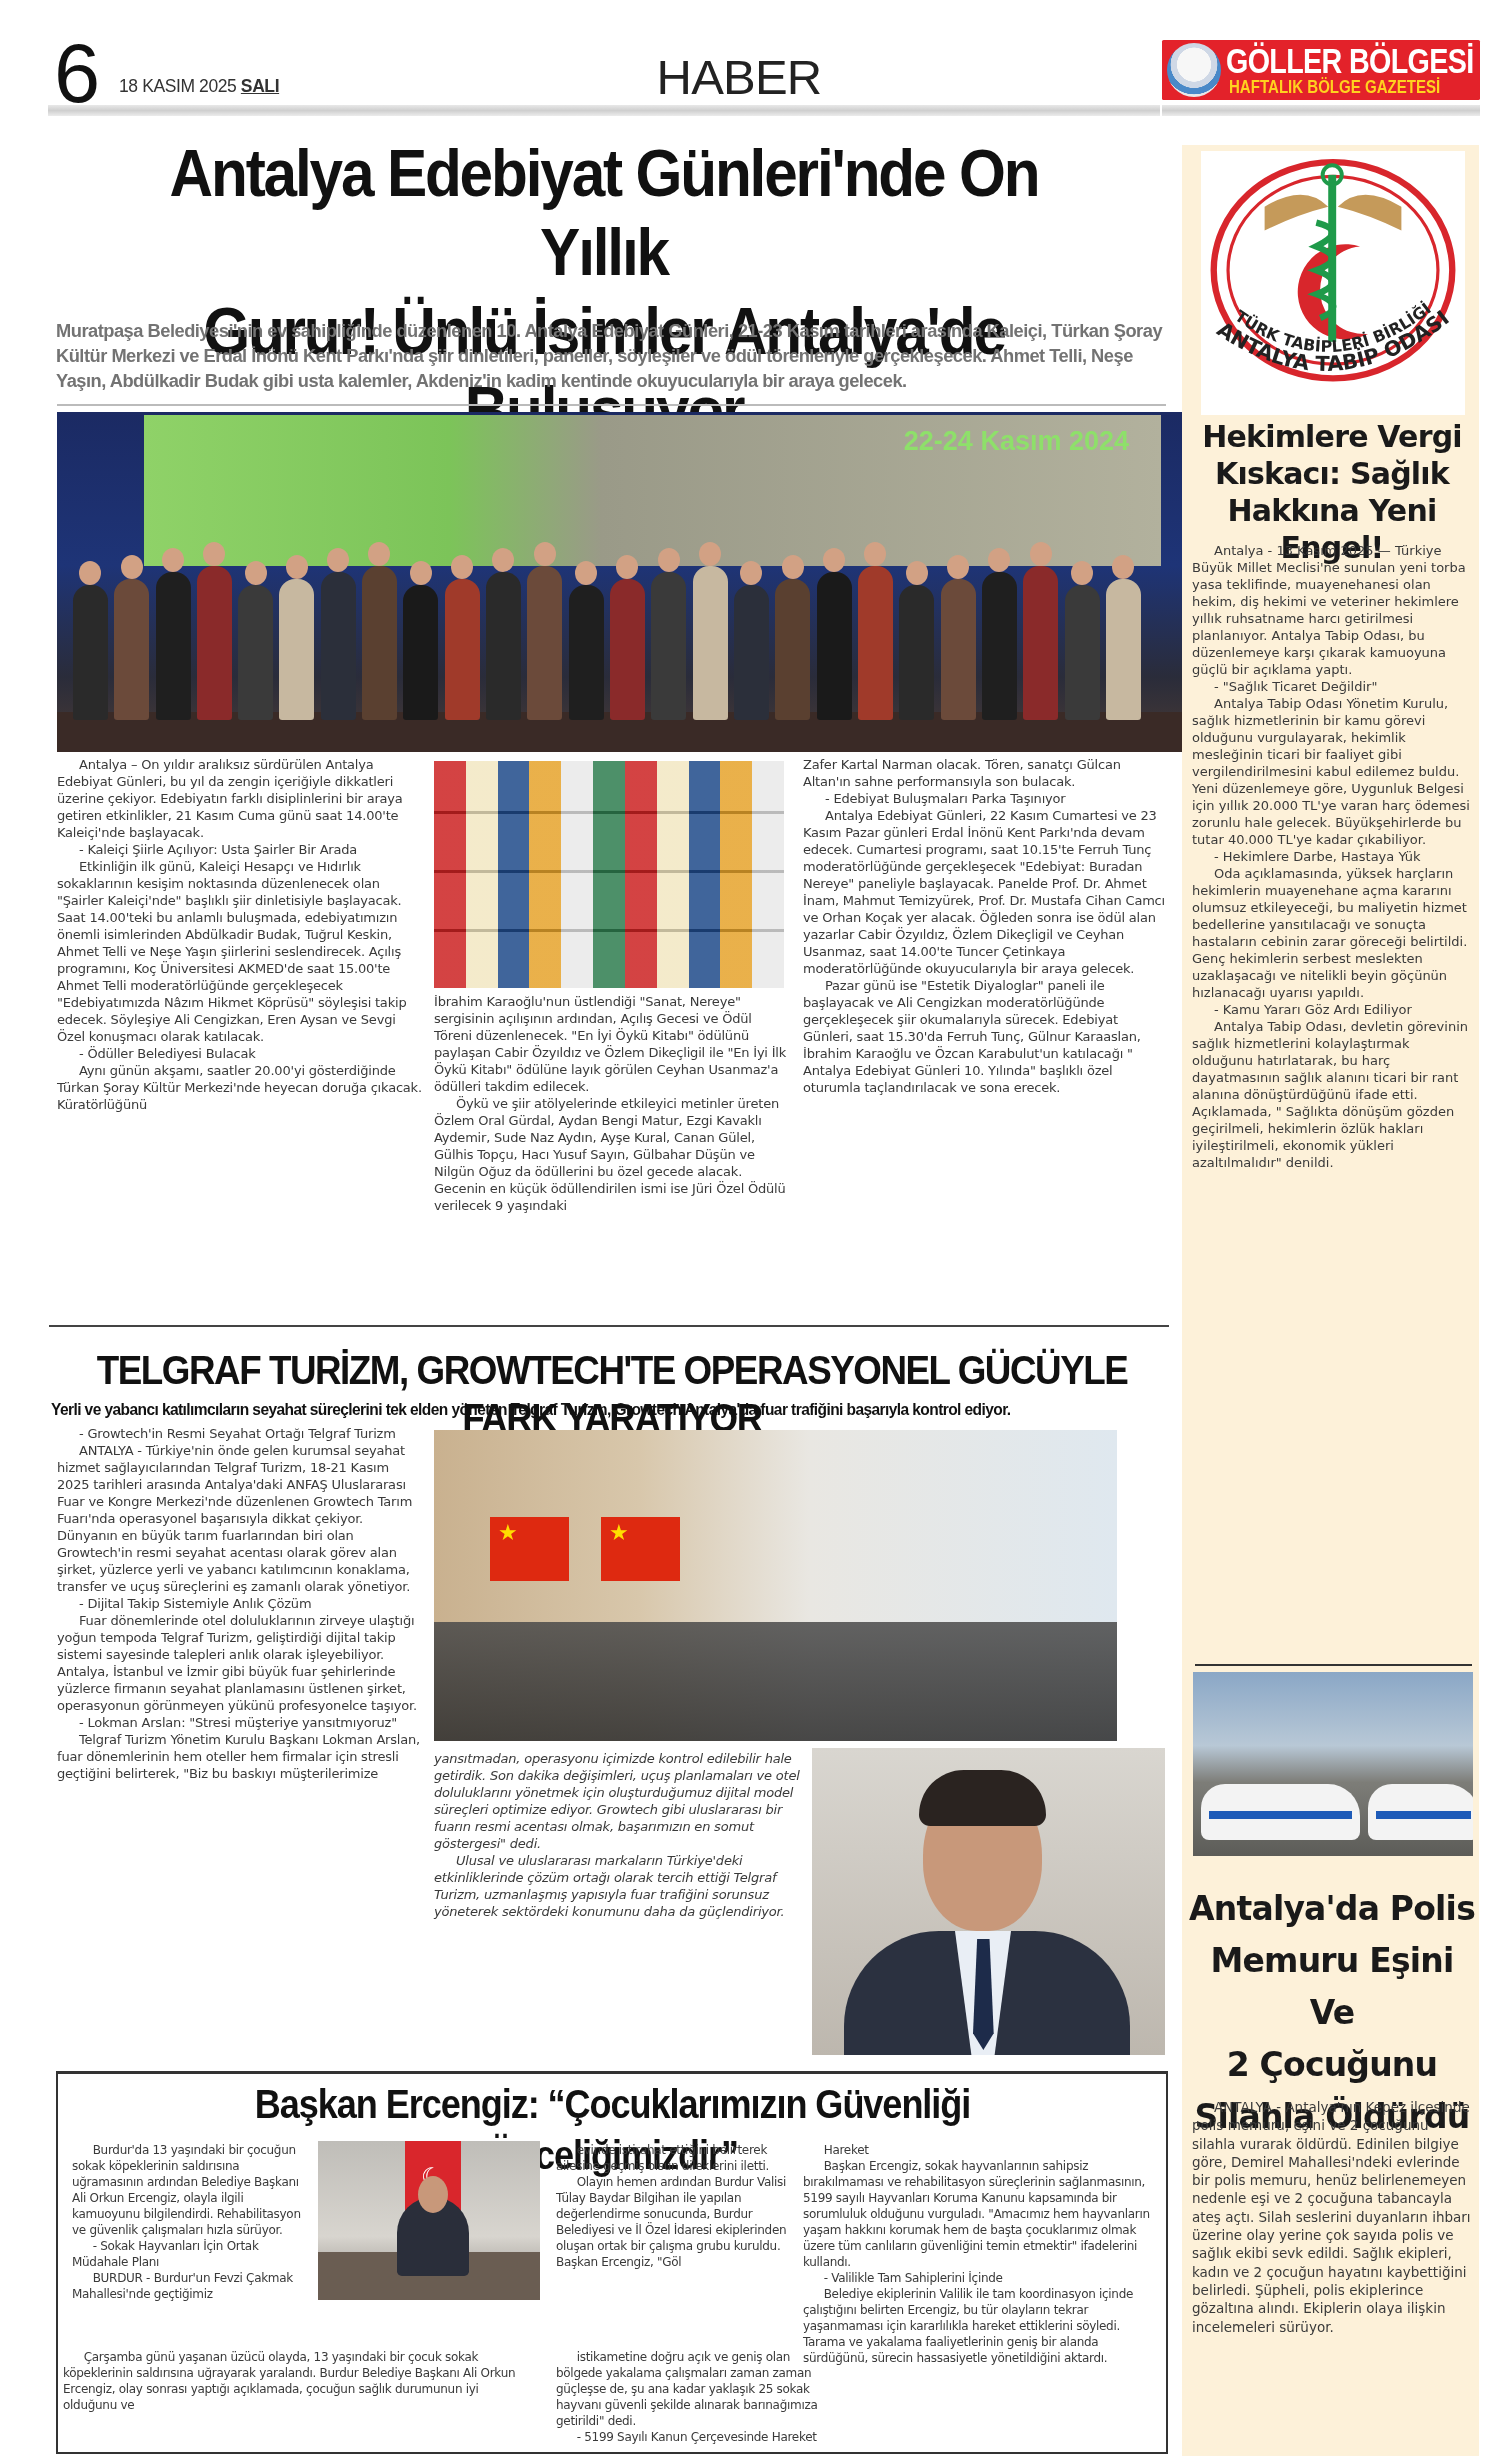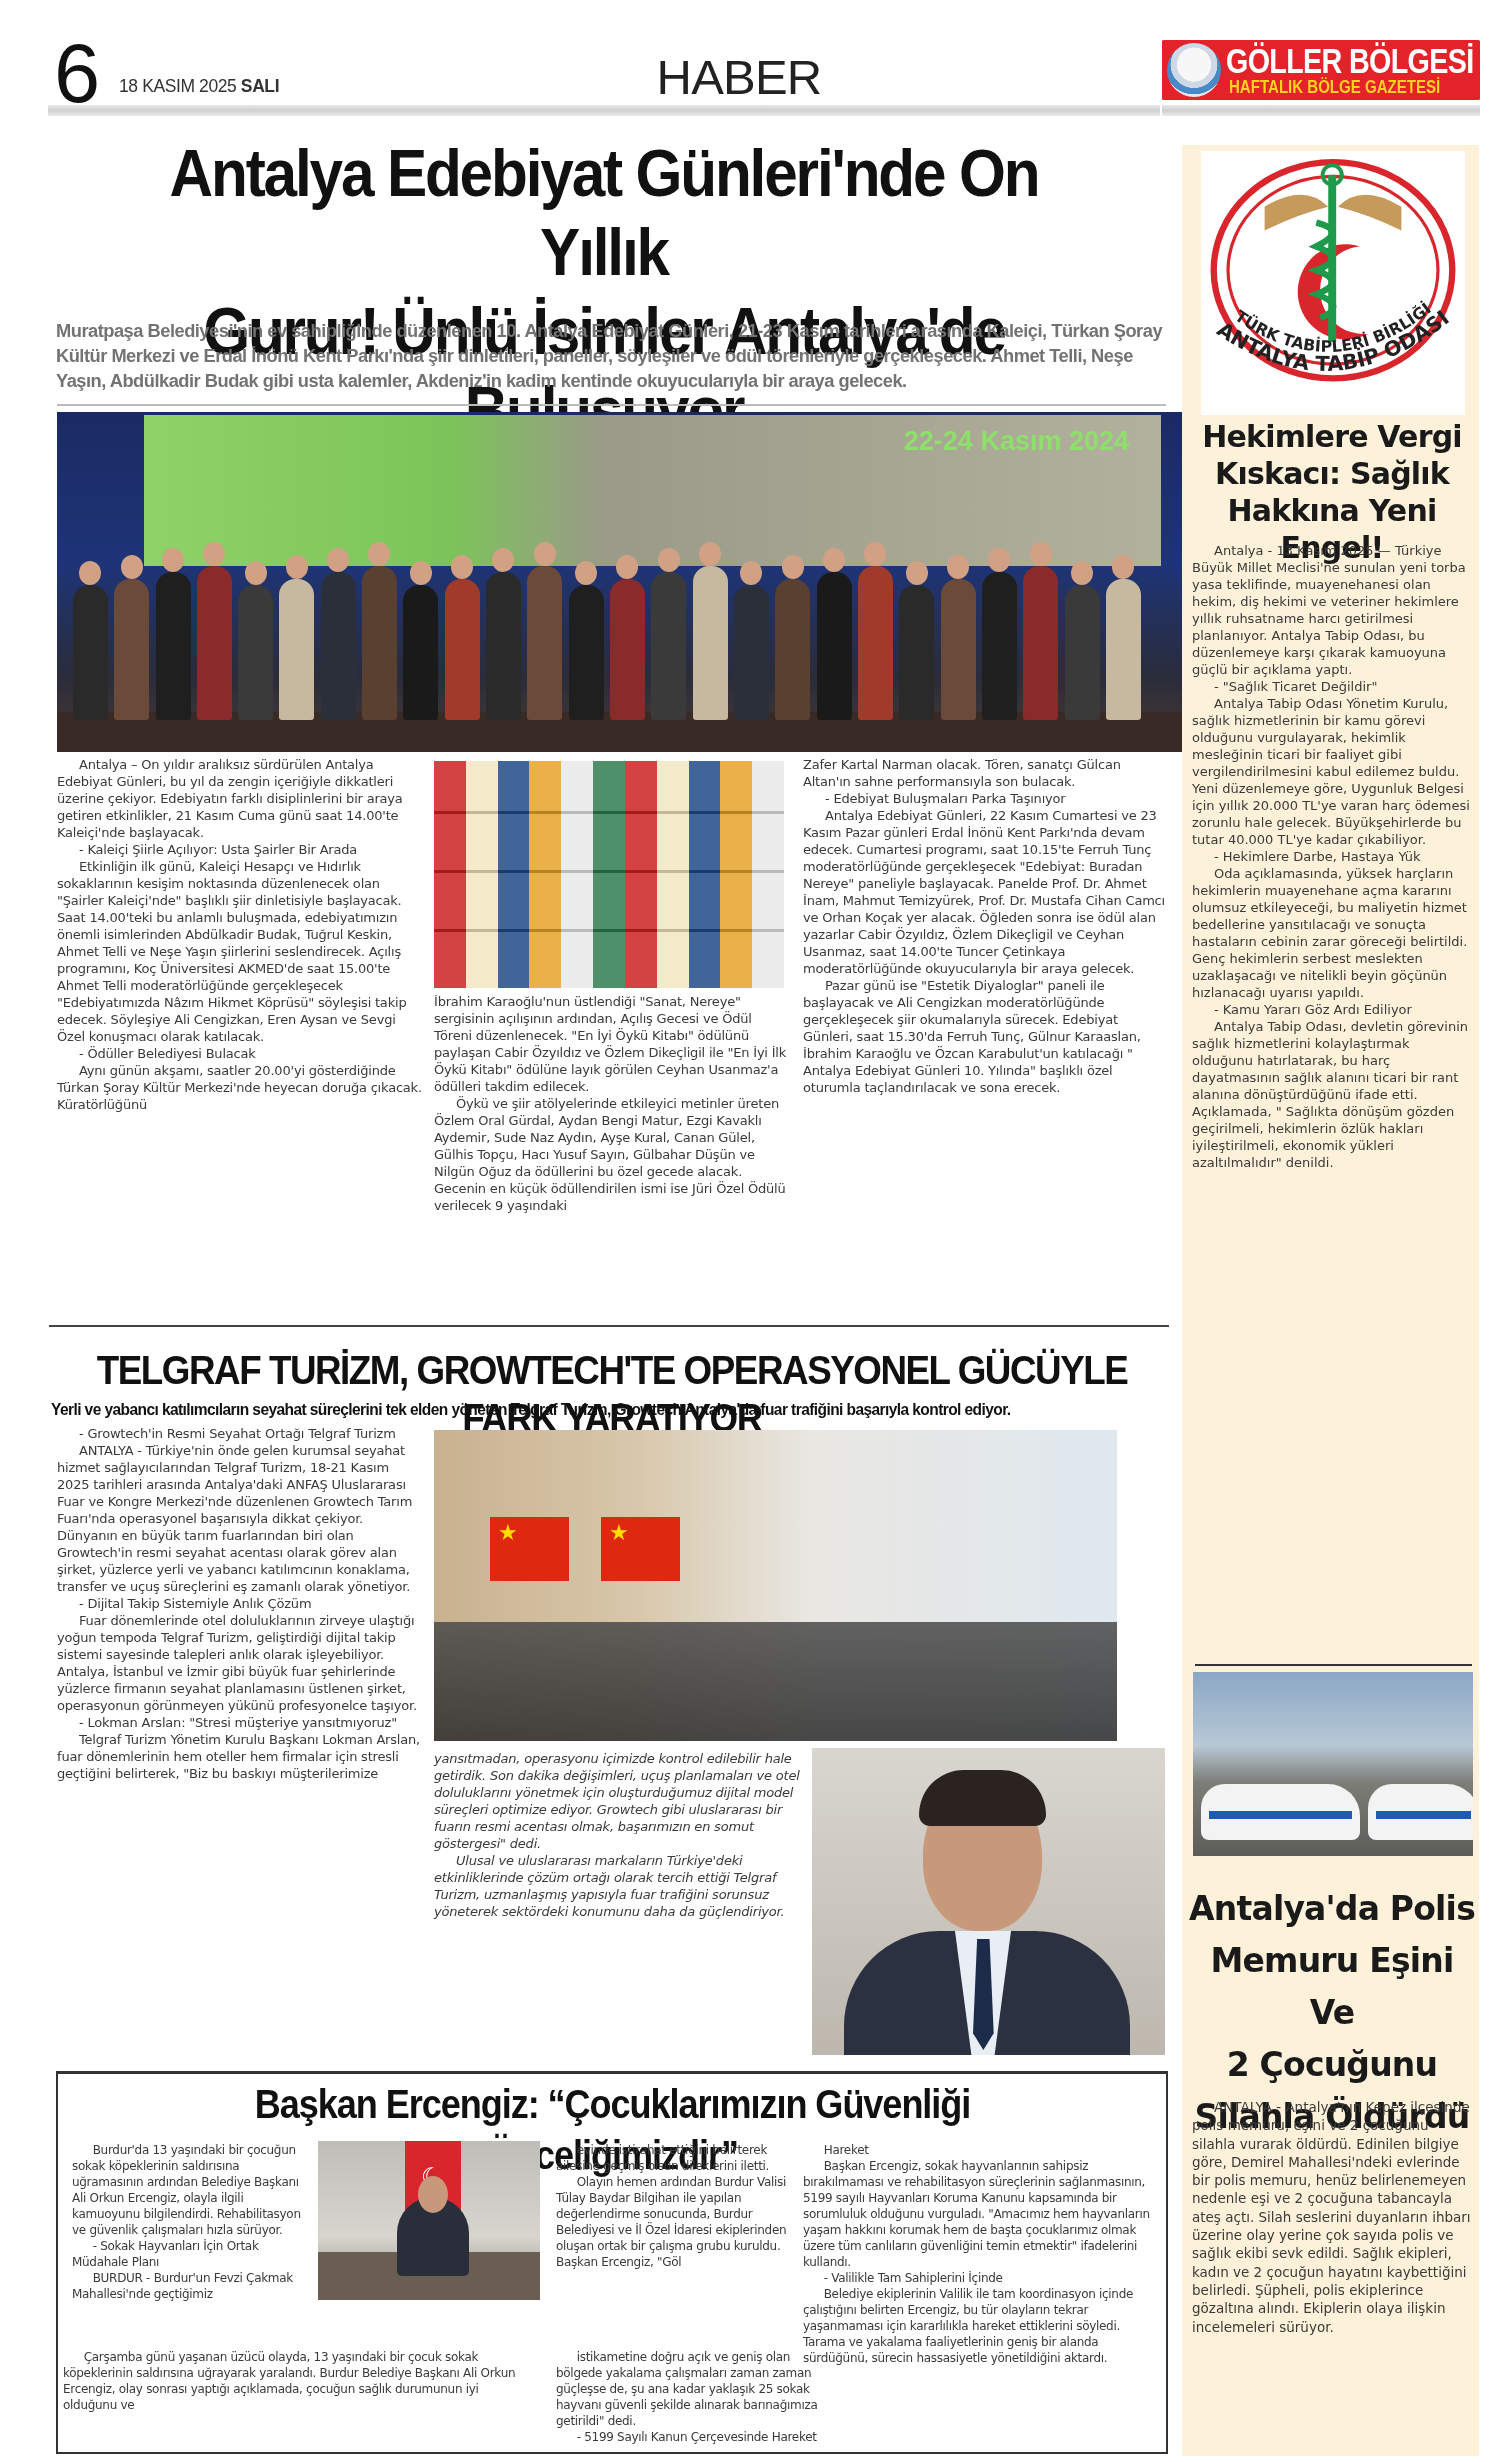--- a/index.html
+++ b/index.html
@@ -3,21 +3,21 @@
 <meta charset="utf-8">
 <style>
   * { box-sizing: border-box; margin: 0; padding: 0; }
   html, body { width: 1510px; height: 2462px; background: #ffffff; overflow: hidden; }
   body { font-family: "DejaVu Sans", sans-serif; color: #222; position: relative; }
   .abs { position: absolute; }
 
   
   .page-num { left: 54px; top: 32px; font-family: "Liberation Sans", sans-serif; font-size: 83px; line-height: 83px; color: #111; }
   .date { left: 119px; top: 76px; font-family: "Liberation Sans", sans-serif; font-size: 17.5px; color: #333; letter-spacing: -0.4px; }
-  .date b { font-weight: bold; }
+  .date b { font-weight: bold; text-decoration: underline; }
   .section { left: 556px; top: 49px; width: 366px; text-align: center; font-family: "Liberation Sans", sans-serif; font-size: 49px; color: #222; letter-spacing: -0.8px; }
   .rule-top { left: 48px; top: 105px; width: 1112px; height: 11px; background: linear-gradient(#e8e8e8, #cfcfcf 50%, #ececec); }
   .logo { left: 1162px; top: 40px; width: 318px; height: 60px; background: #e3222a; border-radius: 1.6px; overflow: hidden; }
   .logo .emblem { position: absolute; left: 4.8px; top: 3.2px; width: 54px; height: 54px; border-radius: 50%; background: radial-gradient(circle at 50% 40%, #f7f7f7 0 40%, #cfd8e6 41% 55%, #4a89c8 56% 70%, #e8e8e8 71%); }
   .logo .l1 { position: absolute; left: 64px; top: 1.6px; font-family: "Liberation Sans", sans-serif; font-weight: bold; font-size: 35px; line-height: 38px; color: #fff; letter-spacing: -0.8px; transform: scaleX(0.82); transform-origin: left; white-space: nowrap; }
   .logo .l2 { position: absolute; left: 67px; top: 38px; font-family: "Liberation Sans", sans-serif; font-weight: bold; font-size: 17.5px; line-height: 19px; color: #ffd21f; transform: scaleX(0.86); transform-origin: left; white-space: nowrap; }
   .logo-shadow { left: 1162px; top: 105px; width: 318px; height: 11px; background: linear-gradient(#e8e8e8, #cfcfcf 50%, #ececec); }
 
   
   .h1 { left: 48px; top: 133px; width: 1112px; text-align: center; font-family: "Liberation Sans", sans-serif; font-weight: bold; font-size: 67px; line-height: 79px; color: #111; letter-spacing: -2.4px; transform: scaleX(0.9); }

